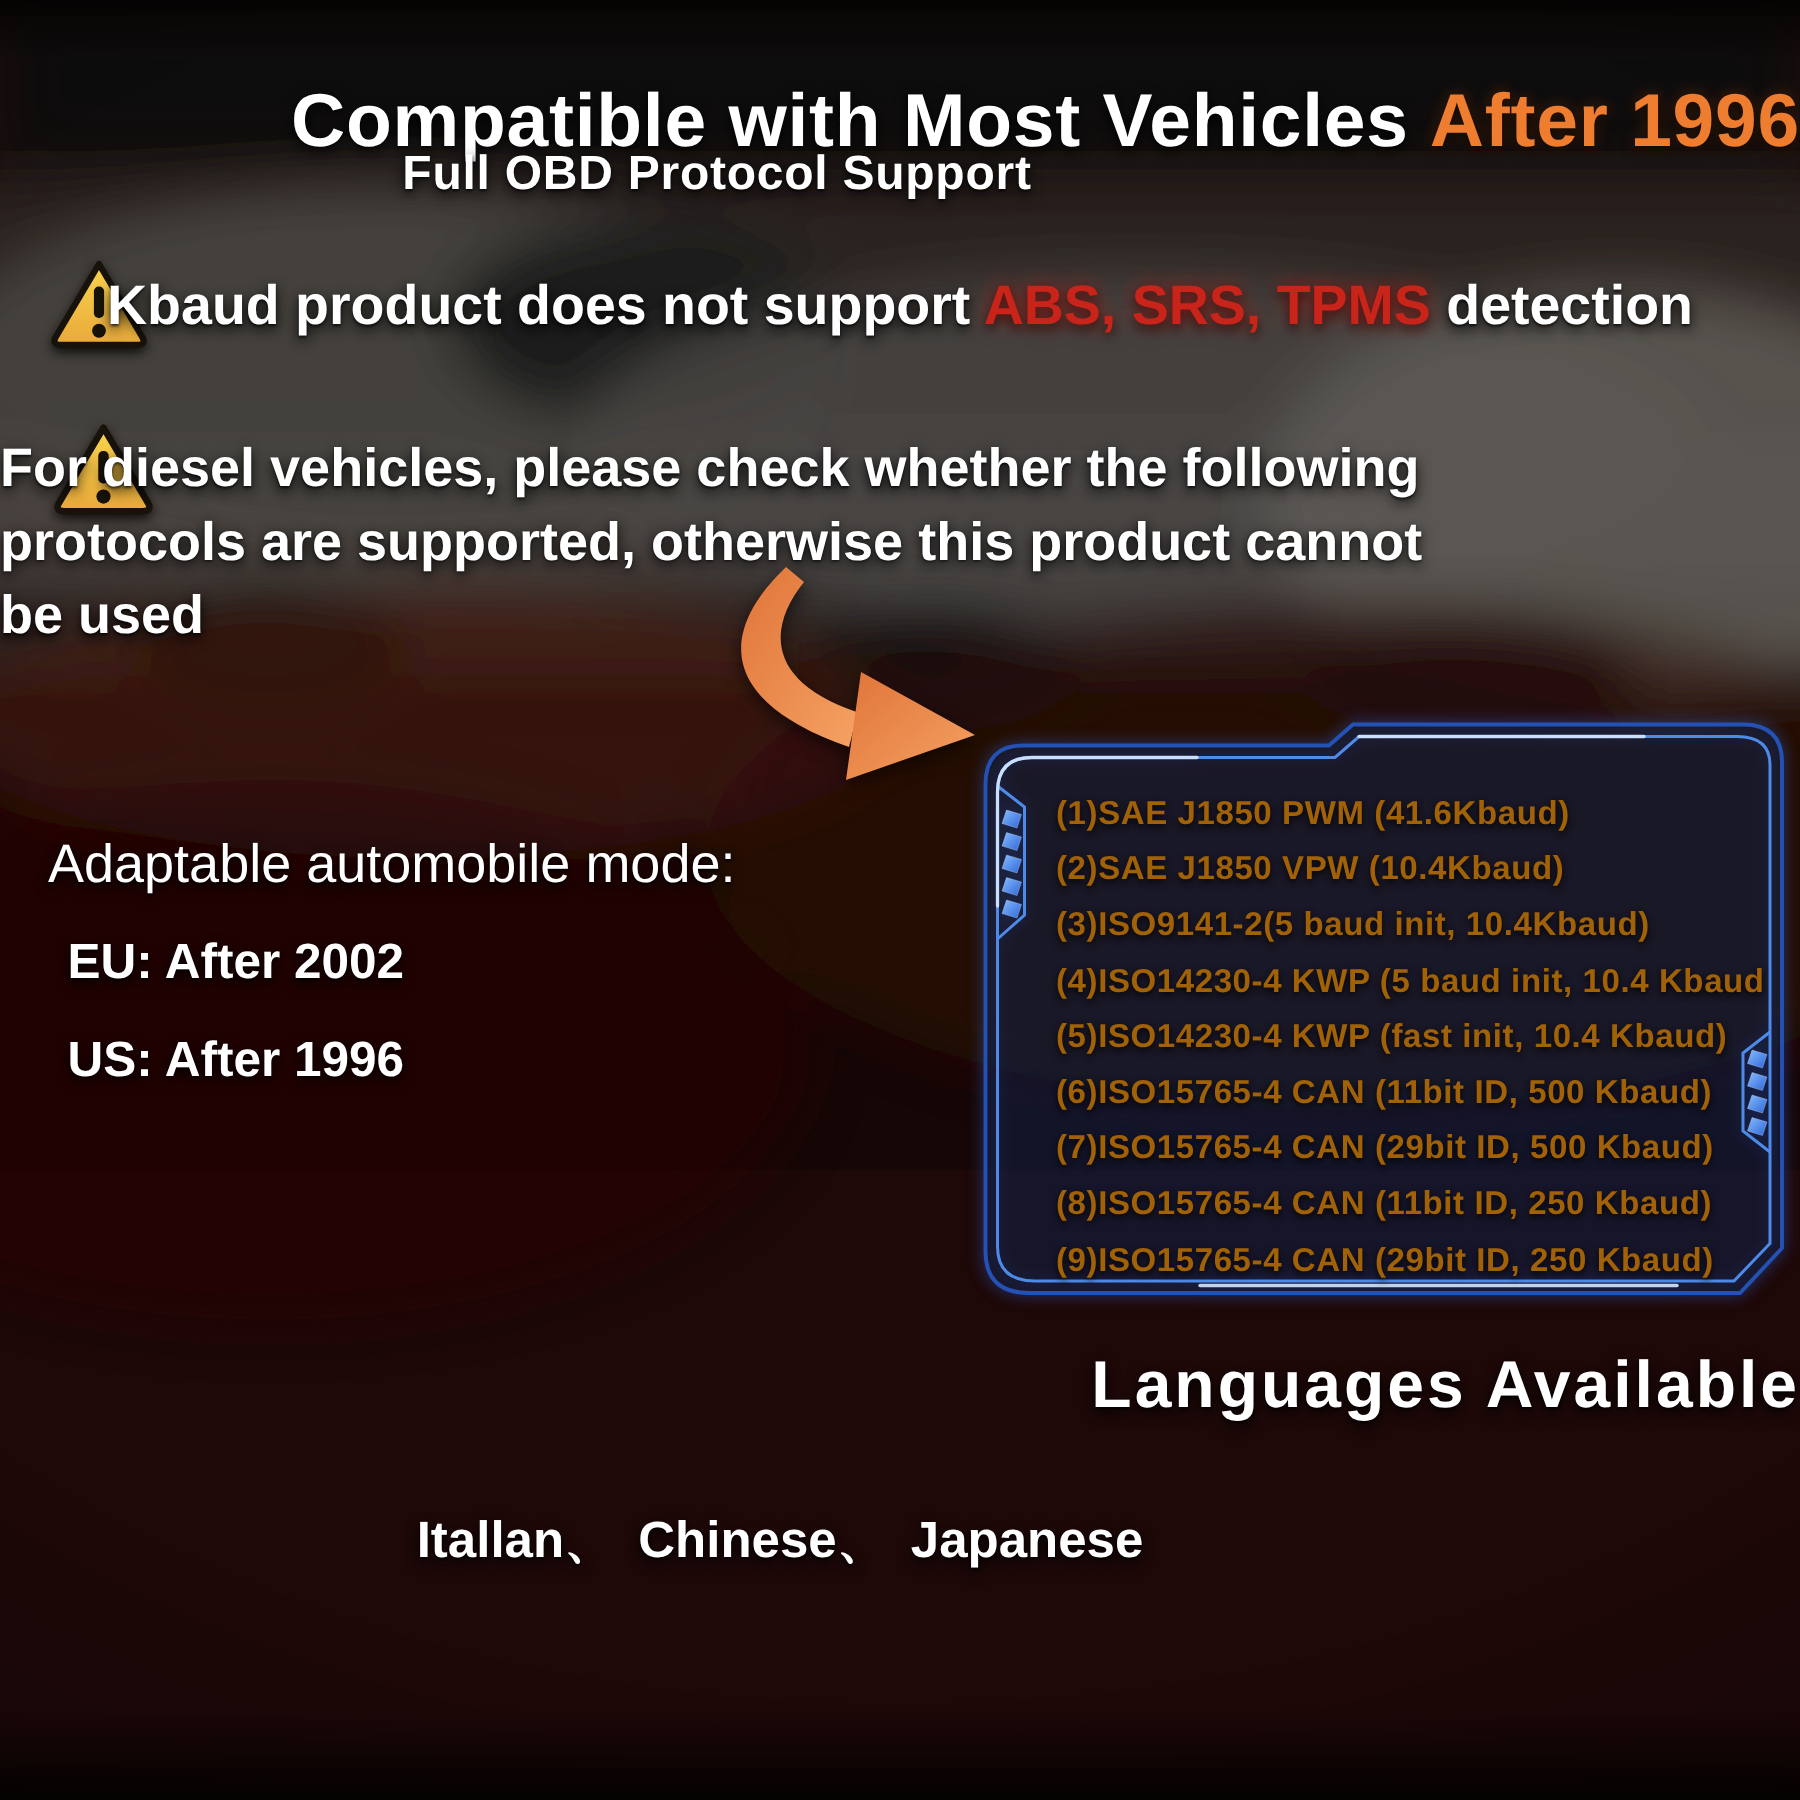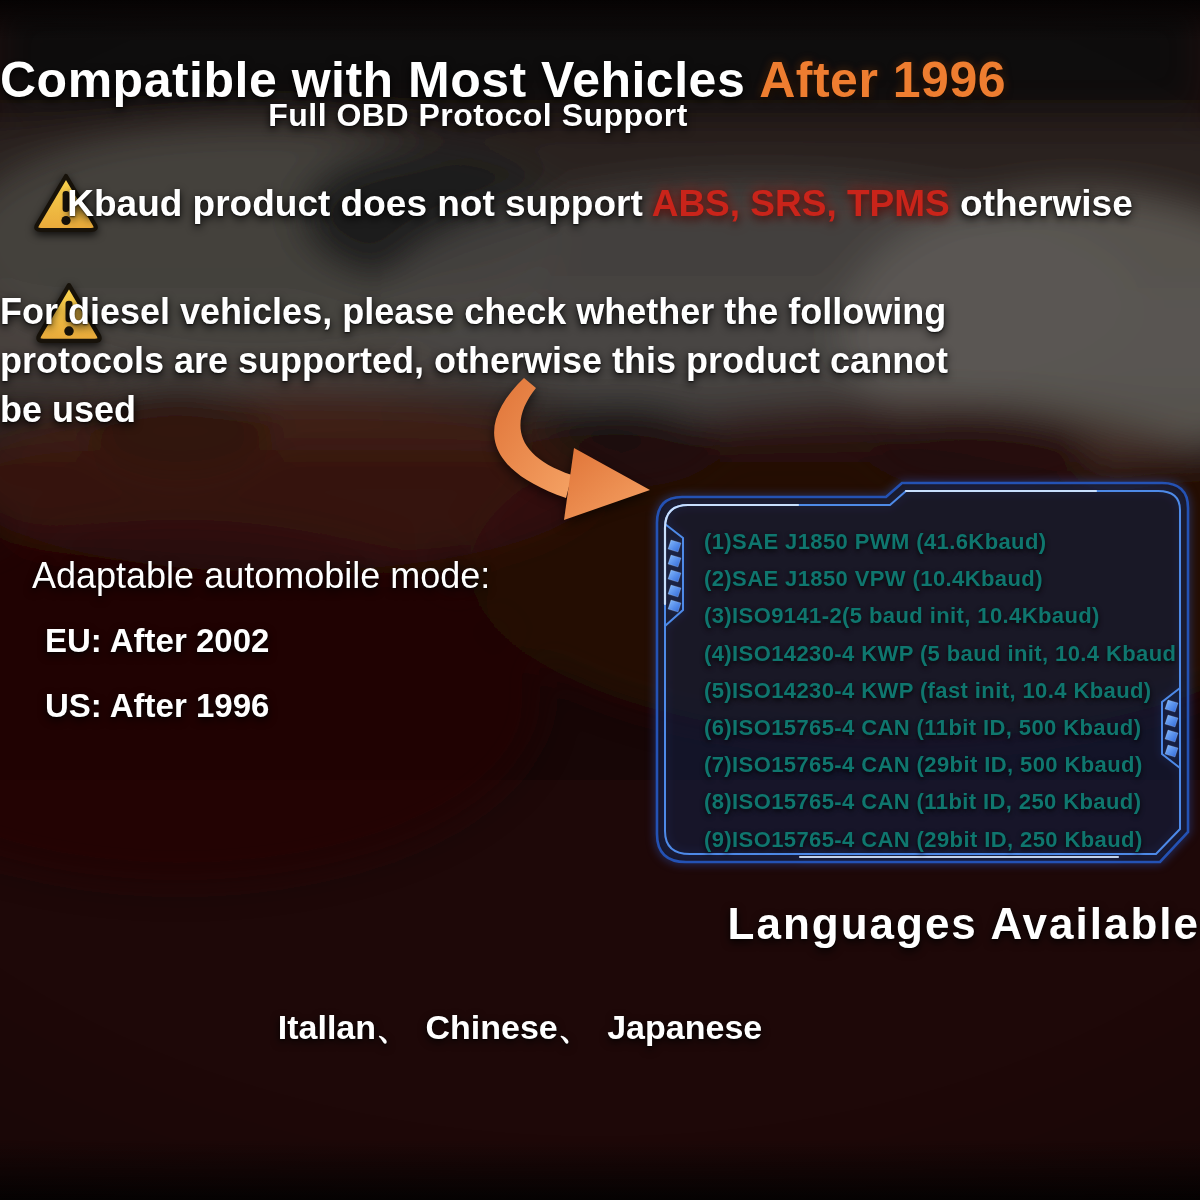--- a/index.html
+++ b/index.html
@@ -15,21 +15,21 @@
     background:
       linear-gradient(180deg, rgba(5,3,3,.95) 0px, rgba(5,3,3,0) 40px),
       linear-gradient(0deg, rgba(4,2,2,.95) 0px, rgba(4,2,2,0) 60px),
       radial-gradient(130% 90% at 50% 45%, rgba(0,0,0,0) 55%, rgba(0,0,0,.45) 100%);
   }
   .content{position:absolute;inset:0;z-index:2;}
 
   .shadowed{text-shadow:0 3px 9px rgba(0,0,0,.9),0 1px 2px rgba(0,0,0,.7);}
 
   
-  .title{position:absolute;top:16px;left:0;width:1200px;text-align:left;
+  .title{position:absolute;top:16px;left:0;width:1200px;text-align:right;
     font-size:50px;line-height:60px;font-weight:700;letter-spacing:.5px;color:#fff;}
   .title .hl{color:#EE7D30;text-shadow:0 3px 9px rgba(0,0,0,.9),0 0 10px rgba(230,110,30,.35);}
   .subtitle{position:absolute;top:94px;left:0;width:956px;text-align:center;
     font-size:32px;line-height:42px;font-weight:700;letter-spacing:.5px;color:#fff;}
 
   
   .warn-icon{position:absolute;filter:drop-shadow(0 3px 4px rgba(0,0,0,.8));}
   .warn1-text{position:absolute;top:178px;left:0;width:1200px;text-align:center;
     font-size:37px;line-height:52px;font-weight:700;color:#fff;}
   .warn1-text .red{color:#C9241A;
@@ -49,21 +49,21 @@
 
   
   .panel{position:absolute;left:650px;top:476px;width:545px;height:395px;}
   .panel-frame{position:absolute;inset:0;width:545px;height:395px;
     filter:drop-shadow(0 0 5px rgba(45,105,235,.65));}
   .f-outer{fill:rgba(8,4,6,.38);stroke:#2452B4;stroke-width:2.6;}
   .f-inner{fill:none;stroke:#4E8AE8;stroke-width:2;}
   .f-hi{fill:none;stroke:#D6E8FF;stroke-width:2.2;opacity:.9;stroke-linecap:round;}
   .hash{stroke:rgba(220,240,255,.35);stroke-width:.6;}
   .panel ol{list-style:none;margin:0;padding:0;position:absolute;left:54px;top:47px;width:470px;}
-  .panel li{color:#0f766e;font-size:22px;line-height:37.2px;font-weight:700;letter-spacing:.4px;
+  .panel li{color:#a16207;font-size:22px;line-height:37.2px;font-weight:700;letter-spacing:.4px;
     white-space:nowrap;text-shadow:0 2px 5px rgba(0,0,0,.85);}
 
   
   .lang-head{position:absolute;top:898px;left:0;width:1200px;text-align:right;
     font-size:44px;line-height:52px;font-weight:700;letter-spacing:2px;color:#fff;}
   .lang-lines{position:absolute;top:998px;left:0;width:1200px;text-align:center;
     font-size:34px;font-weight:700;color:#fff;word-spacing:6px;}
   .lang-line{line-height:58px;}
   .lang-line.l2{transform:translateX(-80px);}
 </style>
@@ -105,21 +105,21 @@
     <defs>
       <linearGradient id="triGrad" x1="0" y1="0" x2="0" y2="1">
         <stop offset="0" stop-color="#F8D44E"></stop>
           <stop offset="1" stop-color="#E9A93A"></stop>
       </linearGradient>
     </defs>
     <path d="M33 4 L62 53 Q64.5 58 58 58 L8 58 Q1.5 58 4 53 Z" fill="url(#triGrad)" stroke="#17120A" stroke-width="4.2" stroke-linejoin="round"></path>
     <rect x="29.6" y="19" width="6.8" height="21" rx="3.2" fill="#17120A"></rect>
     <circle cx="33" cy="48.5" r="4.6" fill="#17120A"></circle>
   </svg>
-  <div class="warn1-text shadowed"><span>Kbaud product does not support </span><span class="red">ABS, SRS, TPMS</span><span> otherwise</span></div>
+  <div class="warn1-text shadowed"><span>Kbaud product does not support </span><span class="red">ABS, SRS, TPMS</span><span> detection</span></div>
 
   <svg class="warn-icon" style="left:35px;top:281px;" width="68" height="64" viewBox="0 0 66 62" aria-hidden="true">
     <path d="M33 4 L62 53 Q64.5 58 58 58 L8 58 Q1.5 58 4 53 Z" fill="url(#triGrad)" stroke="#17120A" stroke-width="4.2" stroke-linejoin="round"></path>
     <rect x="29.6" y="19" width="6.8" height="21" rx="3.2" fill="#17120A"></rect>
     <circle cx="33" cy="48.5" r="4.6" fill="#17120A"></circle>
   </svg>
   <div class="warn2-text shadowed">
     <div>For diesel vehicles, please check whether the following</div>
     <div>protocols are supported, otherwise this product cannot be used</div>
   </div>

